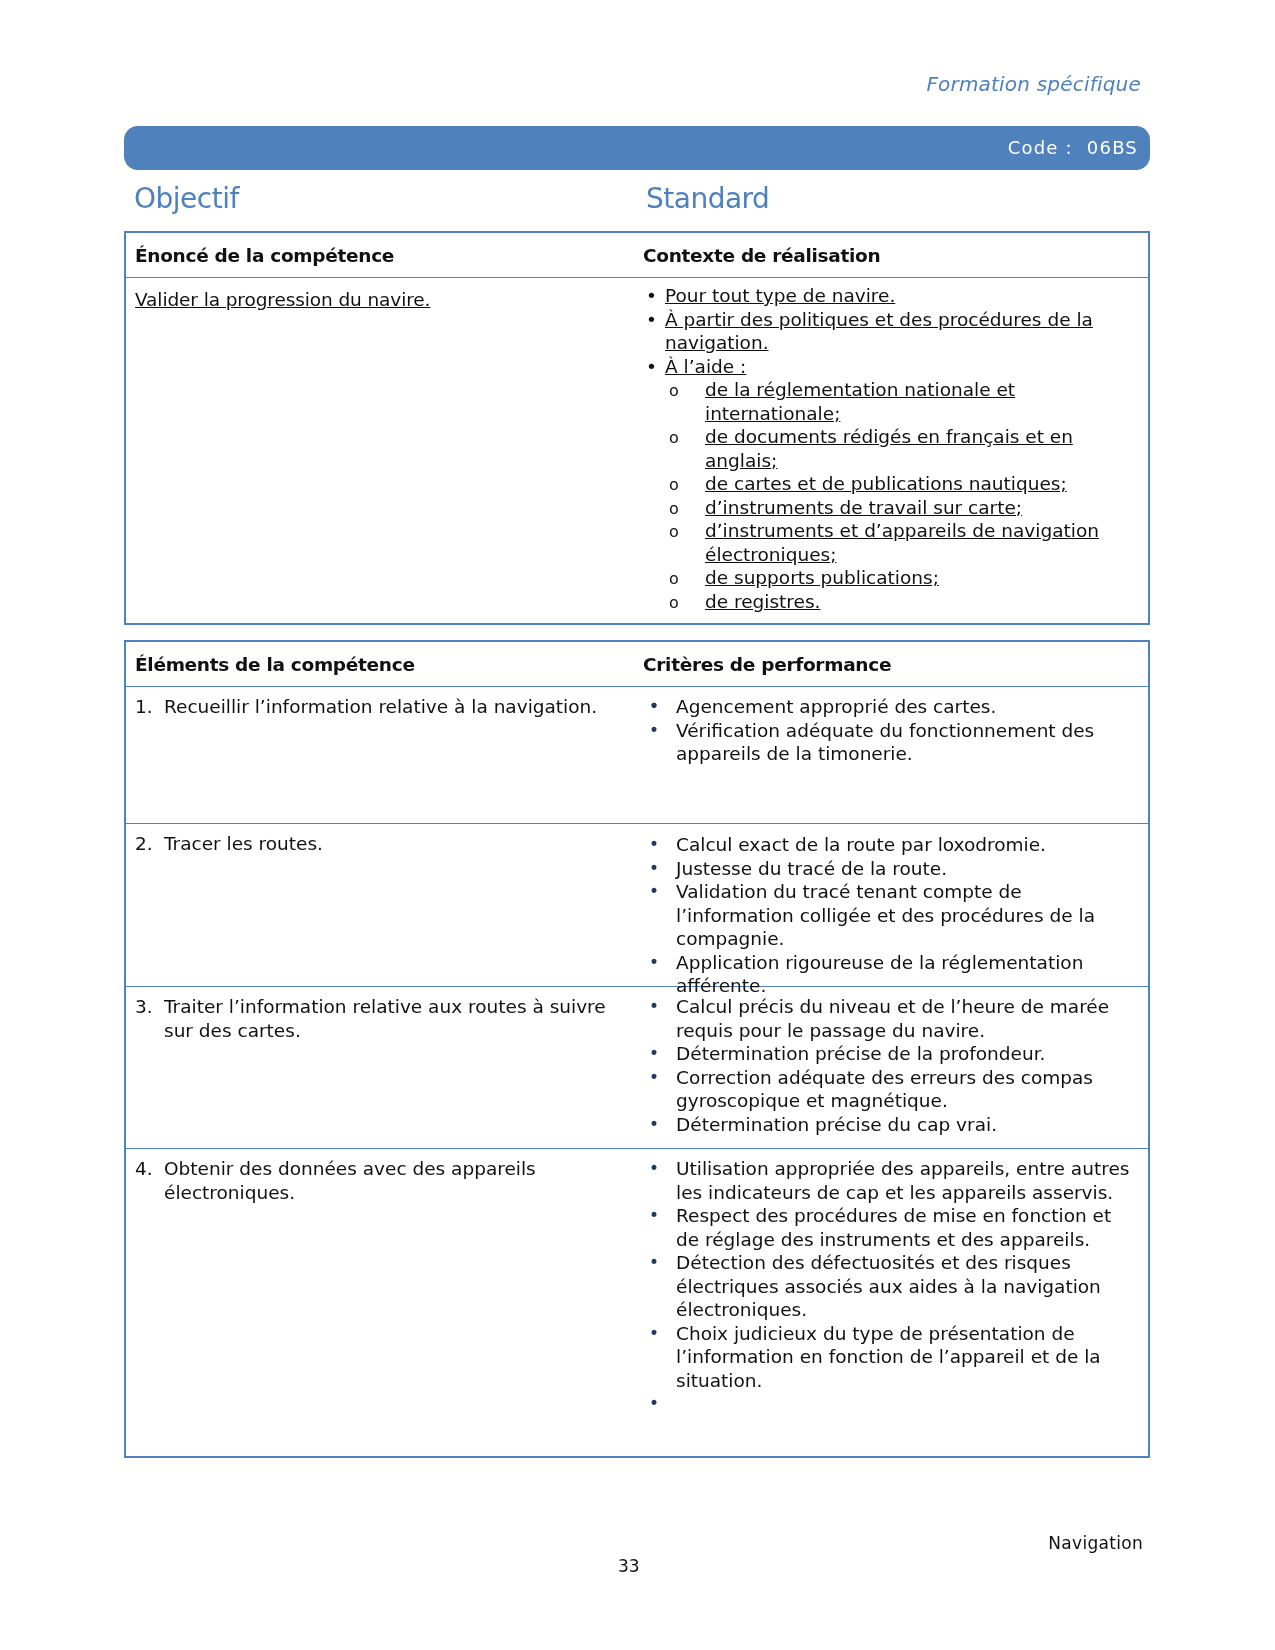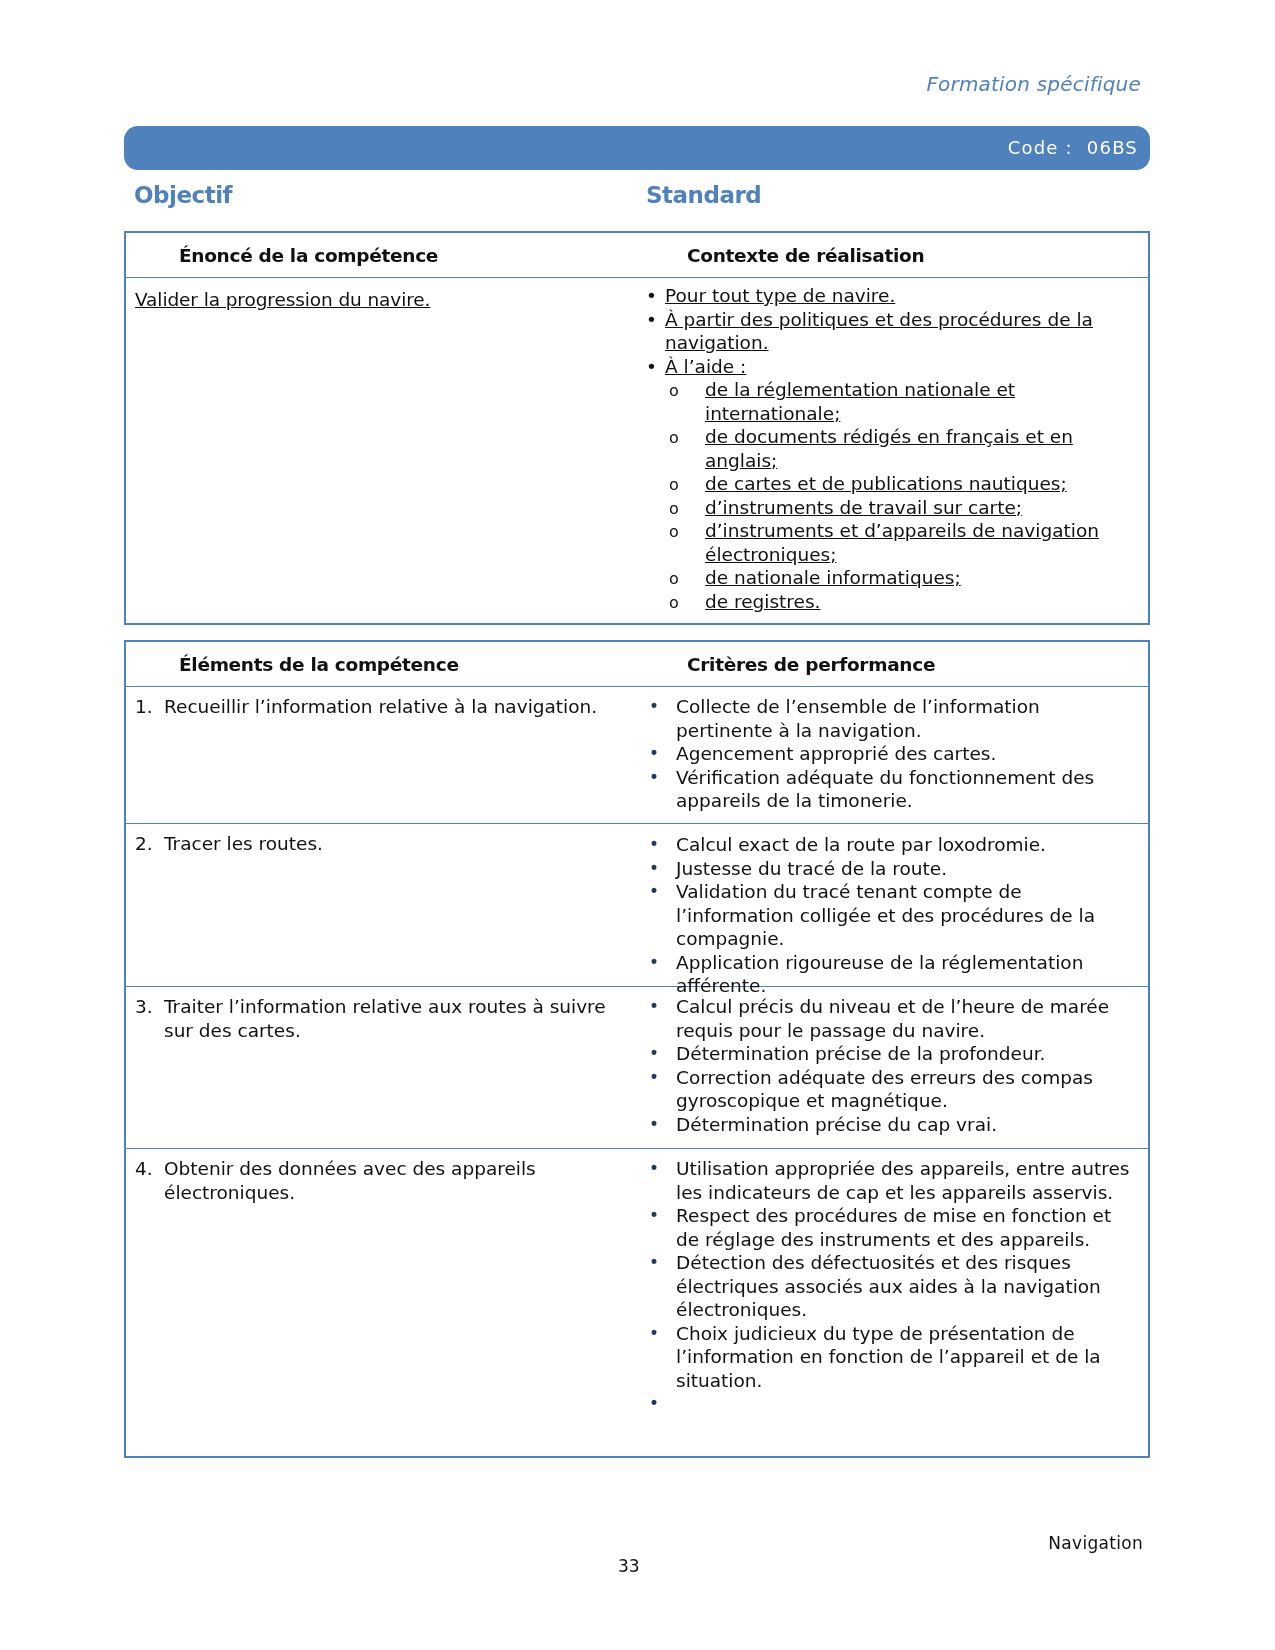--- a/index.html
+++ b/index.html
@@ -2,30 +2,30 @@
 <html><head>
 <meta charset="utf-8">
 <style>
   html, body { margin: 0; padding: 0; background: #ffffff; }
   body { width: 1275px; height: 1650px; position: relative; font-family: "DejaVu Sans", sans-serif; color: #111; overflow: hidden; }
   .top-label { position: absolute; right: 134px; top: 72px; font-size: 20px; color: #4f81bd; letter-spacing: 0.2px; font-style: italic; }
   .code-bar { position: absolute; left: 124px; top: 126px; width: 1026px; height: 44px; background: #4f81bd; color: #ffffff; border-radius: 14px; }
   .code-bar .code { position: absolute; right: 12px; top: 11px; font-size: 18px; letter-spacing: 1.2px; }
   .code-bar .code span + span { margin-left: 14px; }
   .section-heads { position: absolute; top: 182px; left: 134px; width: 1000px; height: 32px; }
-  .section-heads .h { position: absolute; font-size: 23px; font-weight: bold; color: #4f81bd; letter-spacing: -0.5px; }
+  .section-heads .h { position: absolute; font-size: 28px; font-weight: normal; color: #4f81bd; letter-spacing: -0.5px; }
   .section-heads .h.obj { left: 0; }
   .section-heads .h.std { left: 512px; }
 
   .tbl { position: absolute; left: 124px; width: 1022px; border: 2px solid #4f81bd; box-sizing: content-box; }
   .tbl .row { display: flex; border-top: 1px solid #4f81bd; }
   .tbl .row:first-child { border-top: none; }
   .tbl .c1 { width: 508px; padding: 0 0 0 9px; box-sizing: border-box; }
   .tbl .c2 { flex: 1; padding: 0 8px 0 4px; box-sizing: border-box; }
-  .tbl .hdr { height: 44px; align-items: center; margin-left: 44px; }
+  .tbl .hdr { height: 44px; align-items: center; }
   .tbl .hdr div { font-weight: bold; font-size: 18.5px; letter-spacing: -0.3px; }
   .tbl .hdr .c2 { padding-left: 9px; }
   .txt { font-size: 18.5px; line-height: 24px; letter-spacing: -0.1px; }
 
   ul.ctx { list-style: none; margin: 0; padding: 0; }
   ul.ctx > li { position: relative; padding-left: 23px; font-size: 18.5px; line-height: 23.5px; }
   ul.ctx > li > .b { position: absolute; left: 4px; top: 0; }
   ul.sub { list-style: none; margin: 0; padding: 0; }
   ul.sub > li { position: relative; padding-left: 40px; font-size: 18.5px; line-height: 23.5px; }
   ul.sub > li > .b { position: absolute; left: 4px; top: 1px; font-size: 16px; }
@@ -70,21 +70,21 @@
       <ul class="ctx">
         <li><span class="b">•</span><span>Pour tout type de navire.</span></li>
         <li><span class="b">•</span><span>À partir des politiques et des procédures de la navigation.</span></li>
         <li><span class="b">•</span><span>À l’aide :</span>
           <ul class="sub">
             <li><span class="b">o</span><span>de la réglementation nationale et internationale;</span></li>
             <li><span class="b">o</span><span>de documents rédigés en français et en anglais;</span></li>
             <li><span class="b">o</span><span>de cartes et de publications nautiques;</span></li>
             <li><span class="b">o</span><span>d’instruments de travail sur carte;</span></li>
             <li><span class="b">o</span><span>d’instruments et d’appareils de navigation électroniques;</span></li>
-            <li><span class="b">o</span><span>de nationale informatiques;</span></li>
+            <li><span class="b">o</span><span>de supports publications;</span></li>
             <li><span class="b">o</span><span>de registres.</span></li>
           </ul>
         </li>
       </ul>
     </div>
   </div>
 </div>
 
 <div class="tbl" style="top:640px; height:814px;">
   <div class="row hdr">
@@ -93,21 +93,21 @@
   </div>
 
   <div class="row" style="height:136px;">
     <div class="c1" style="padding-top:8px;">
       <ol class="el">
           <li><span class="n">1.</span><span>Recueillir l’information relative à la navigation.</span></li>
         </ol>
     </div>
     <div class="c2" style="padding-top:8px; padding-left:13px;">
       <ul class="crit">
-        <li><span class="b">•</span><span>Collecte de l’ensemble de l’information pertinente à la navigation.</span></li>
+        <li><span class="b">•</span></li>
         <li><span class="b">•</span><span>Agencement approprié des cartes.</span></li>
         <li><span class="b">•</span><span>Vérification adéquate du fonctionnement des appareils de la timonerie.</span></li>
       </ul>
     </div>
   </div>
 
   <div class="row" style="height:162px;">
     <div class="c1" style="padding-top:8px;">
       <ol class="el">
           <li><span class="n">2.</span><span>Tracer les routes.</span></li>

